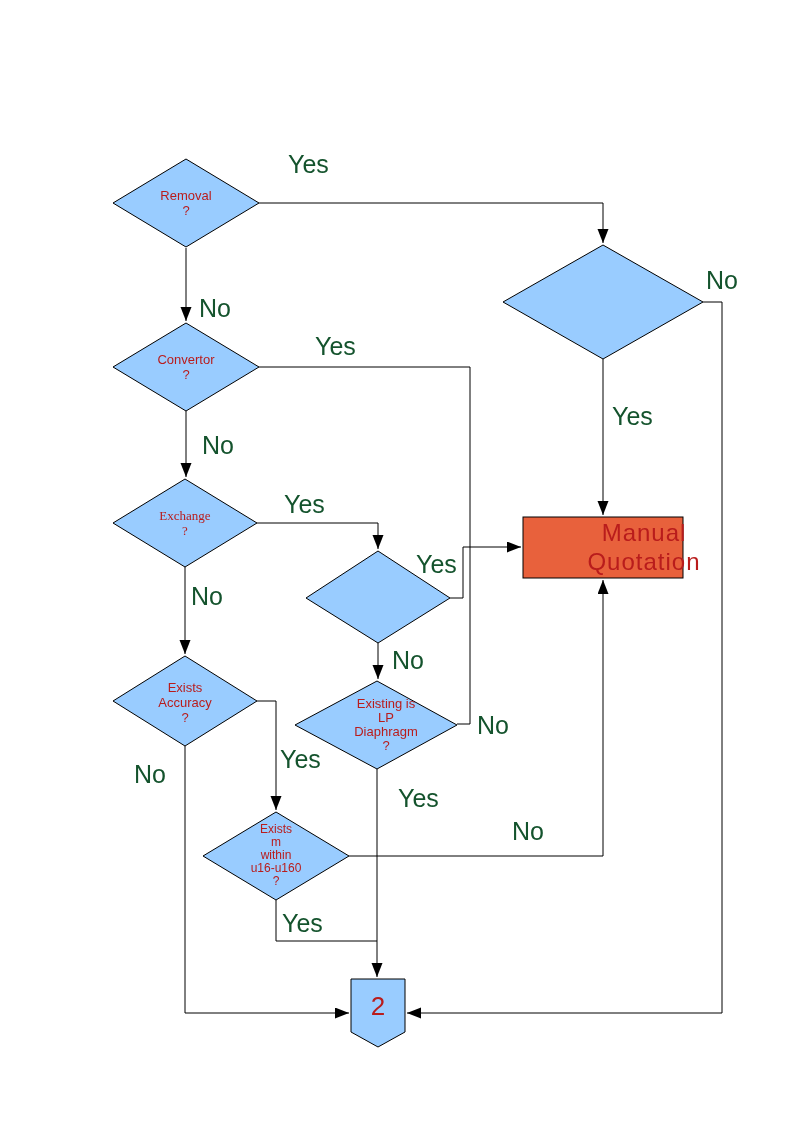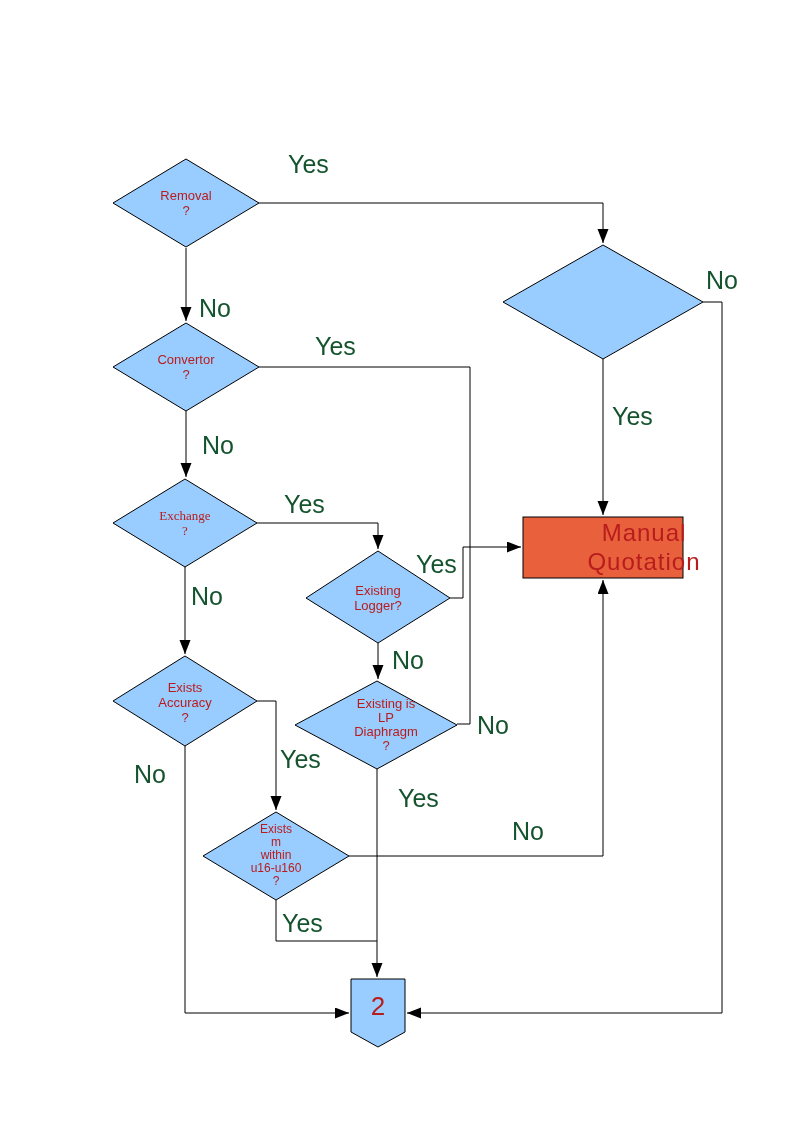--- a/index.html
+++ b/index.html
@@ -91,22 +91,20 @@
       <polygon points="351,979 405,979 405,1032 378,1047 351,1032" fill="#99CCFF"></polygon>
     </g>
   </svg>
 
   <div class="lbl" style="left:116px; top:188px; width:140px;">Removal
 ?</div>
   <div class="lbl" style="left:116px; top:352px; width:140px;">Convertor
 ?</div>
   <div class="lbl" style="left:115px; top:508px; width:140px;font-family:Liberation Serif, serif;">Exchange
 ?</div>
-  <div class="lbl" style="left:308px; top:583px; width:140px;">Existing
-Logger?</div>
   <div class="lbl node-label-lp" style="left:316px; top:697px; width:140px;">Existing is
 LP
 Diaphragm
 ?</div>
   <div class="lbl" style="left:115px; top:680px; width:140px;">Exists
 Accuracy
 ?</div>
   <div class="lbl node-label-sm" style="left:206px; top:823px; width:140px;">Exists
 m
 within

